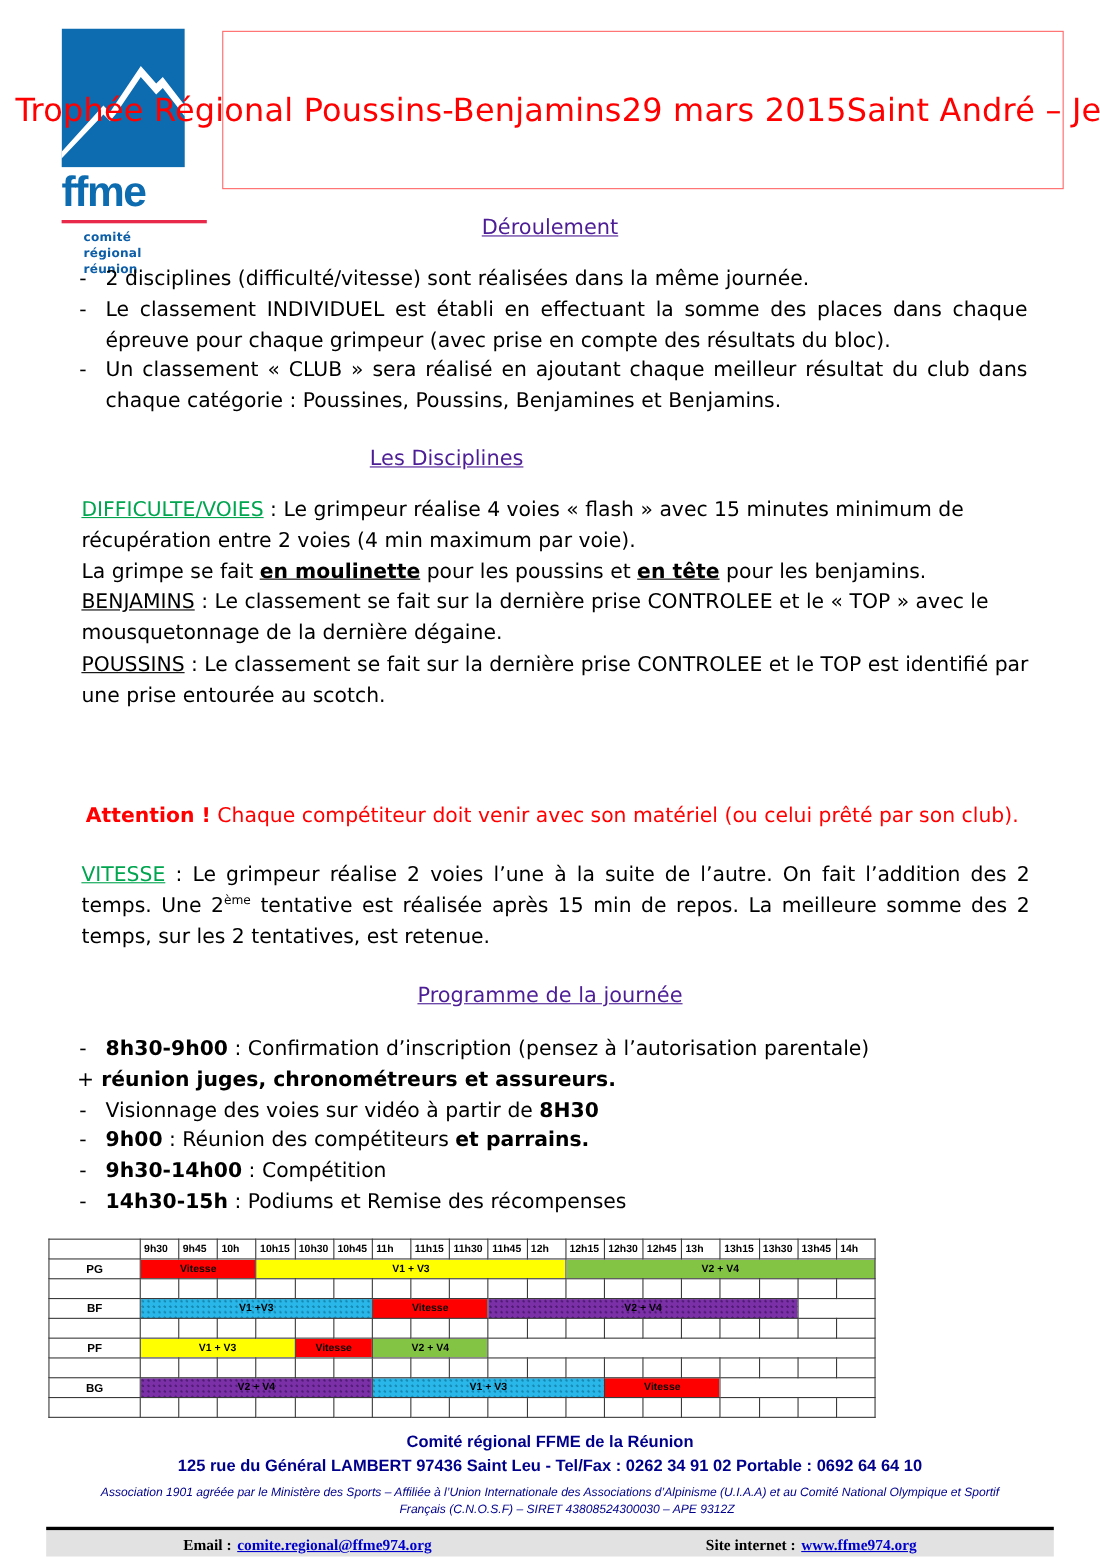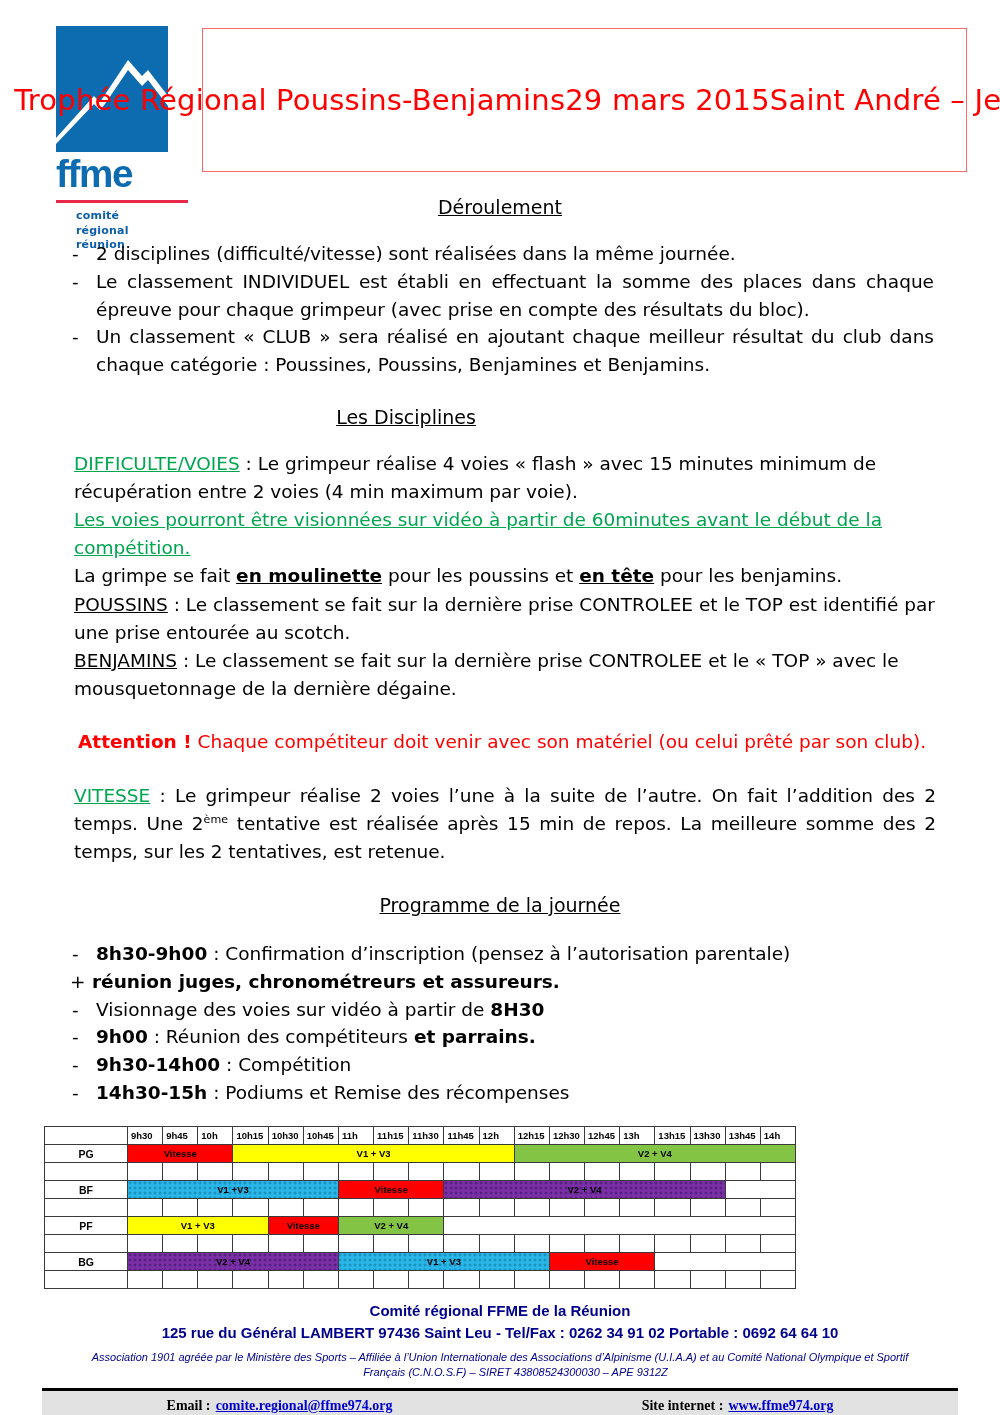--- a/index.html
+++ b/index.html
@@ -29,21 +29,21 @@
     position:absolute;left:202px;top:28px;width:765px;height:144px;
     border:1.5px solid #ff6666;box-sizing:border-box;
     display:flex;flex-direction:row;align-items:center;justify-content:center;
   }
   .title-line{
     color:#ff0000;font-size:29px;line-height:1.32;
     font-family:"DejaVu Sans","Liberation Sans",sans-serif;
     font-weight:400;letter-spacing:.2px;white-space:nowrap;
   }
   .sec-head{
-    text-align:center;color:#000000;font-size:19px;
+    text-align:center;color:#4c1d95;font-size:19px;
     text-decoration:underline;margin:0;
   }
 
   .bullets{margin:0;padding:0;list-style:none;}
   .bullets li{
     position:relative;font-size:18.5px;line-height:1.5;
     padding-left:34px;text-align:justify;
   }
   .bullets li .dash{position:absolute;left:10px;top:0;}
 
@@ -150,32 +150,31 @@
   <div style="position:absolute;left:0;top:406px;width:812px;">
     <div class="sec-head">Les Disciplines</div>
   </div>
 
   <div style="position:absolute;left:74px;top:450px;width:862px;">
 
     <p class="para">
       <span class="green-u">DIFFICULTE/VOIES</span><span> : Le grimpeur réalise 4 voies « flash » avec 15 minutes minimum de récupération entre 2 voies (4 min maximum par voie).</span>
     </p>
 
-    <p class="para green-u" style="display:block;">Les voies pourront être visionnées sur vidéo à partir de 60minutes avant le début de la compétition.</p>
 
     <p class="para">
       <span>La grimpe se fait </span><span class="bu">en moulinette</span><span> pour les poussins et </span><span class="bu">en tête</span><span> pour les benjamins.</span>
     </p>
 
     <p class="para">
+      <span class="u">BENJAMINS</span><span> : Le classement se fait sur la dernière prise CONTROLEE et le « TOP » avec le mousquetonnage de la dernière dégaine.</span>
+    </p>
+
+    <p class="para">
       <span class="u">POUSSINS</span><span> : Le classement se fait sur la dernière prise CONTROLEE et le TOP est identifié par une prise entourée au scotch.</span>
-    </p>
-
-    <p class="para">
-      <span class="u">BENJAMINS</span><span> : Le classement se fait sur la dernière prise CONTROLEE et le « TOP » avec le mousquetonnage de la dernière dégaine.</span>
     </p>
   </div>
 
   <p class="para red" style="position:absolute;left:78px;top:728px;width:880px;">
     <span class="b">Attention !</span><span> Chaque compétiteur doit venir avec son matériel (ou celui prêté par son club).</span>
   </p>
 
   <p class="para" style="position:absolute;left:74px;top:782px;width:862px;text-align:justify;">
     <span class="green-u">VITESSE</span><span> : Le grimpeur réalise 2 voies l’une à la suite de l’autre. On fait l’addition des 2 temps. Une 2</span><sup style="font-size:.6em;">ème</sup><span> tentative est réalisée après 15 min de repos. La meilleure somme des 2 temps, sur les 2 tentatives, est retenue.</span>
   </p>

